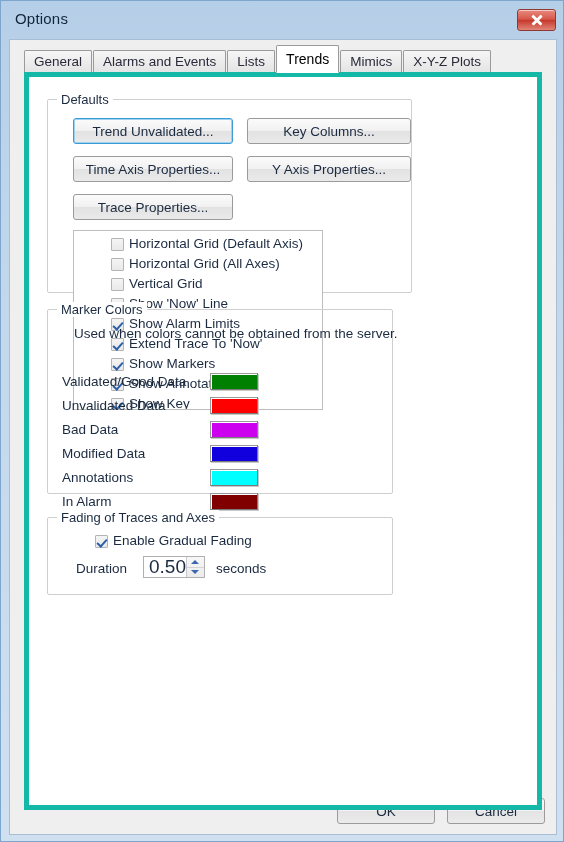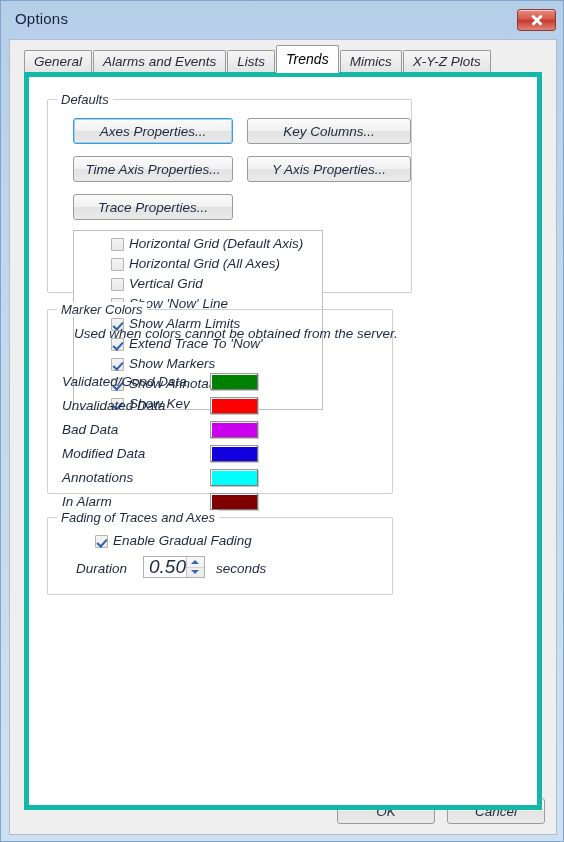--- a/index.html
+++ b/index.html
@@ -19,21 +19,20 @@
     border: 1px solid #7ea6cc;
     padding: 16px;
     overflow: hidden;
   }
   .frame-inner {
     position: absolute;
     left: 8px; top: 38px;
     width: 548px; height: 796px;
     background: #efefef;
     border: 1px solid #a9bed4;
-    font-style: italic;
   }
 
   
   .titlebar {
     position: absolute;
     left: 0; top: 0;
     width: 564px; height: 38px;
   }
   .title-text {
     position: absolute;
@@ -287,21 +286,21 @@
         <div class="tab active">Trends</div>
         <div class="tab">Mimics</div>
         <div class="tab">X-Y-Z Plots</div>
       </div>
 
     <div class="tabpanel">
 
       <div class="group" style="left:18px; top:22px; width:365px; height:194px;">
         <div class="legend">Defaults</div>
 
-        <div class="btn focus" style="left:25px; top:18px; width:160px;">Axes Properties...</div>
+        <div class="btn focus" style="left:25px; top:18px; width:160px;">Trend Unvalidated...</div>
         <div class="btn" style="left:199px; top:18px; width:164px;">Key Columns...</div>
         <div class="btn" style="left:25px; top:56px; width:160px;">Time Axis Properties...</div>
         <div class="btn" style="left:199px; top:56px; width:164px;">Y Axis Properties...</div>
         <div class="btn" style="left:25px; top:94px; width:160px;">Trace Properties...</div>
 
         <div class="listbox" style="left:25px; top:130px; width:250px; height:180px;" id="optlist">
             <div class="chk-row">
               <div class="chk"></div>
               <div class="chk-label">Horizontal Grid (Default Axis)</div>
             </div>

